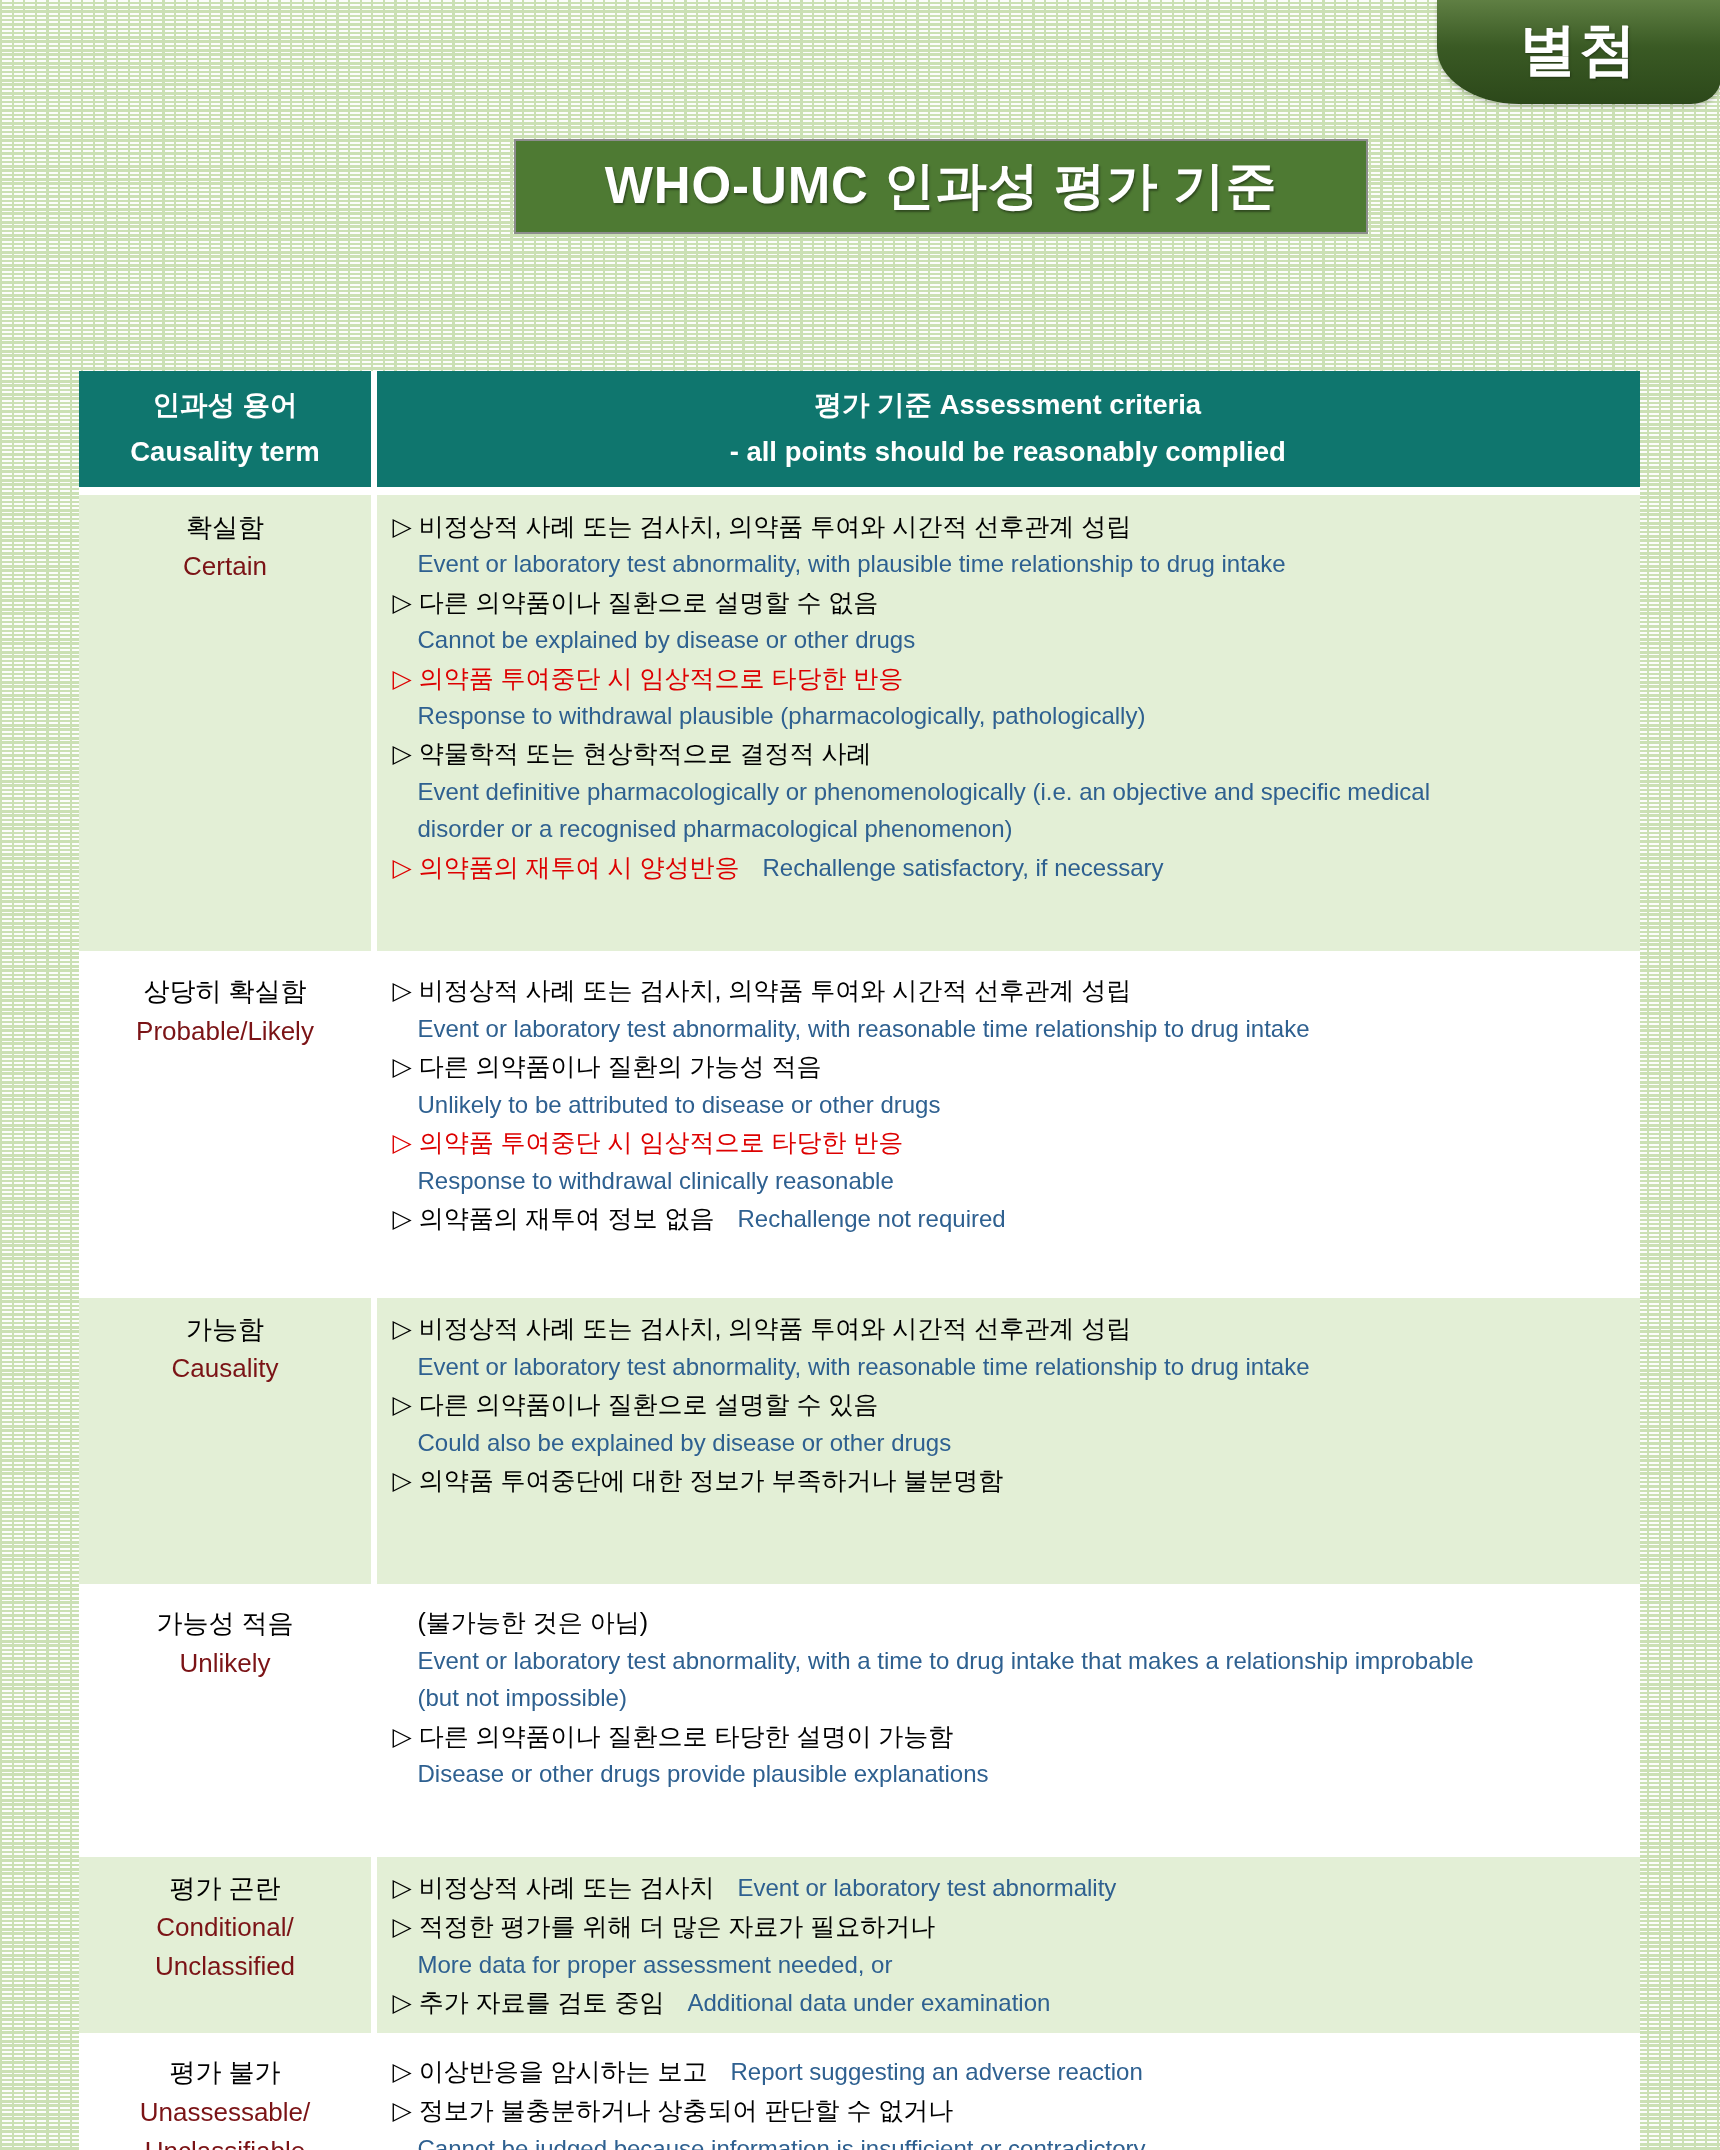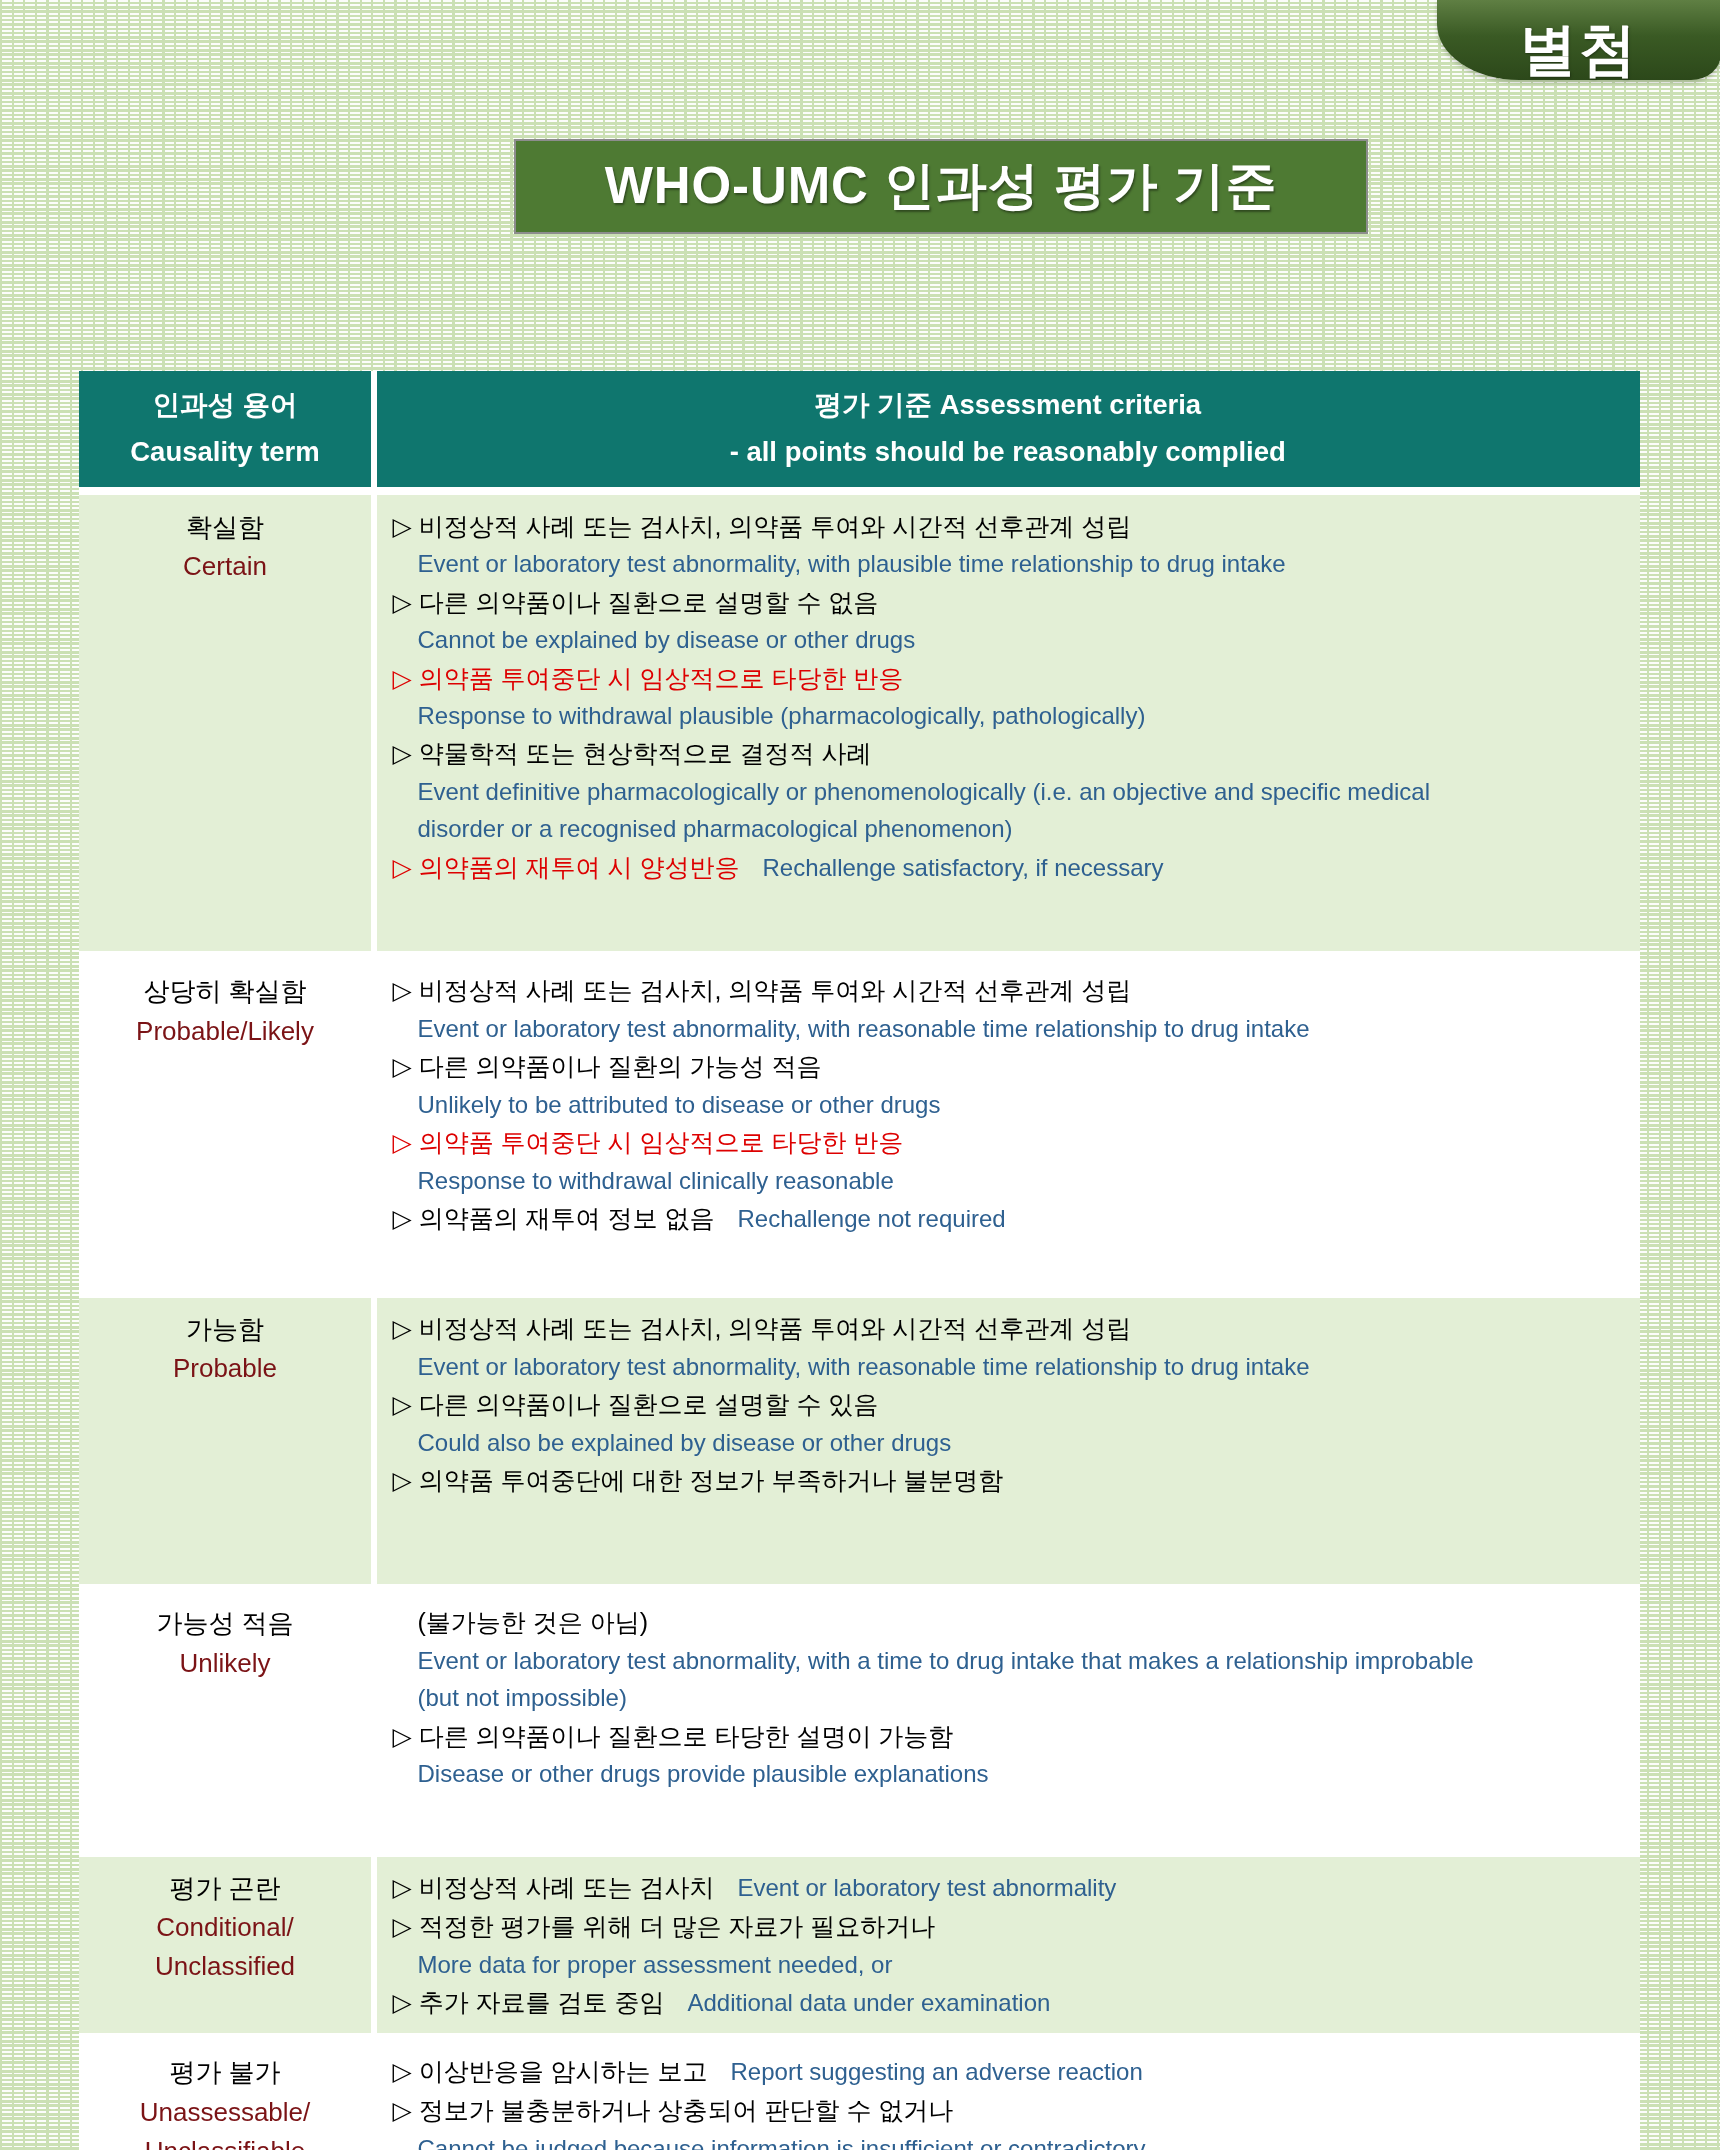--- a/index.html
+++ b/index.html
@@ -9,21 +9,21 @@
     font-family:"Liberation Sans", sans-serif;
     background-color:#cbe0b4;
     background-image:
       repeating-linear-gradient(90deg, #cbe0b4 0 2.2px, transparent 2.2px 11.6px),
       repeating-linear-gradient(180deg, rgba(255,255,255,.95) 0 1.7px, transparent 1.7px 4.3px);
     overflow:hidden;
   }
   
   .badge{
     position:absolute;top:0;right:0;
-    width:284px;height:80px;
+    width:284px;height:104px;
     background:linear-gradient(180deg,#5f7f43 0%,#3a5a24 45%,#2c481a 100%);
     border-bottom-left-radius:82px 56px;
     border-bottom-right-radius:30px 26px;
     display:flex;align-items:flex-start;justify-content:center;
     box-shadow:0 2.6px 4.3px rgba(0,0,0,.18);
   }
   .badge-label{
     margin-top:12px;
     color:#ffffff;font-size:57px;font-weight:bold;letter-spacing:2.6px;
     text-shadow:0.9px 1.3px 2.2px rgba(0,0,0,.35);
@@ -137,21 +137,21 @@
           <div class="k-line"><span class="tri">▷</span>다른 의약품이나 질환의 가능성 적음</div>
           <div class="e-block">Unlikely to be attributed to disease or other drugs</div>
           <div class="k-line em"><span class="tri">▷</span>의약품 투여중단 시 임상적으로 타당한 반응</div>
           <div class="e-block">Response to withdrawal clinically reasonable</div>
           <div class="k-line"><span class="tri">▷</span>의약품의 재투여 정보 없음<span class="inline-en">Rechallenge not required</span></div>
         </div>
       </div>
       <div class="trow">
         <div class="cell-term">
           <div class="term-ko">가능함</div>
-          <div class="term-en">Probable</div>
+          <div class="term-en">Causality</div>
         </div>
         <div class="cell-body">
           <div class="k-line"><span class="tri">▷</span>비정상적 사례 또는 검사치, 의약품 투여와 시간적 선후관계 성립</div>
           <div class="e-block">Event or laboratory test abnormality, with reasonable time relationship to drug intake</div>
           <div class="k-line"><span class="tri">▷</span>다른 의약품이나 질환으로 설명할 수 있음</div>
           <div class="e-block">Could also be explained by disease or other drugs</div>
           <div class="k-line"><span class="tri">▷</span>의약품 투여중단에 대한 정보가 부족하거나 불분명함</div>
         </div>
       </div>
       <div class="trow">

